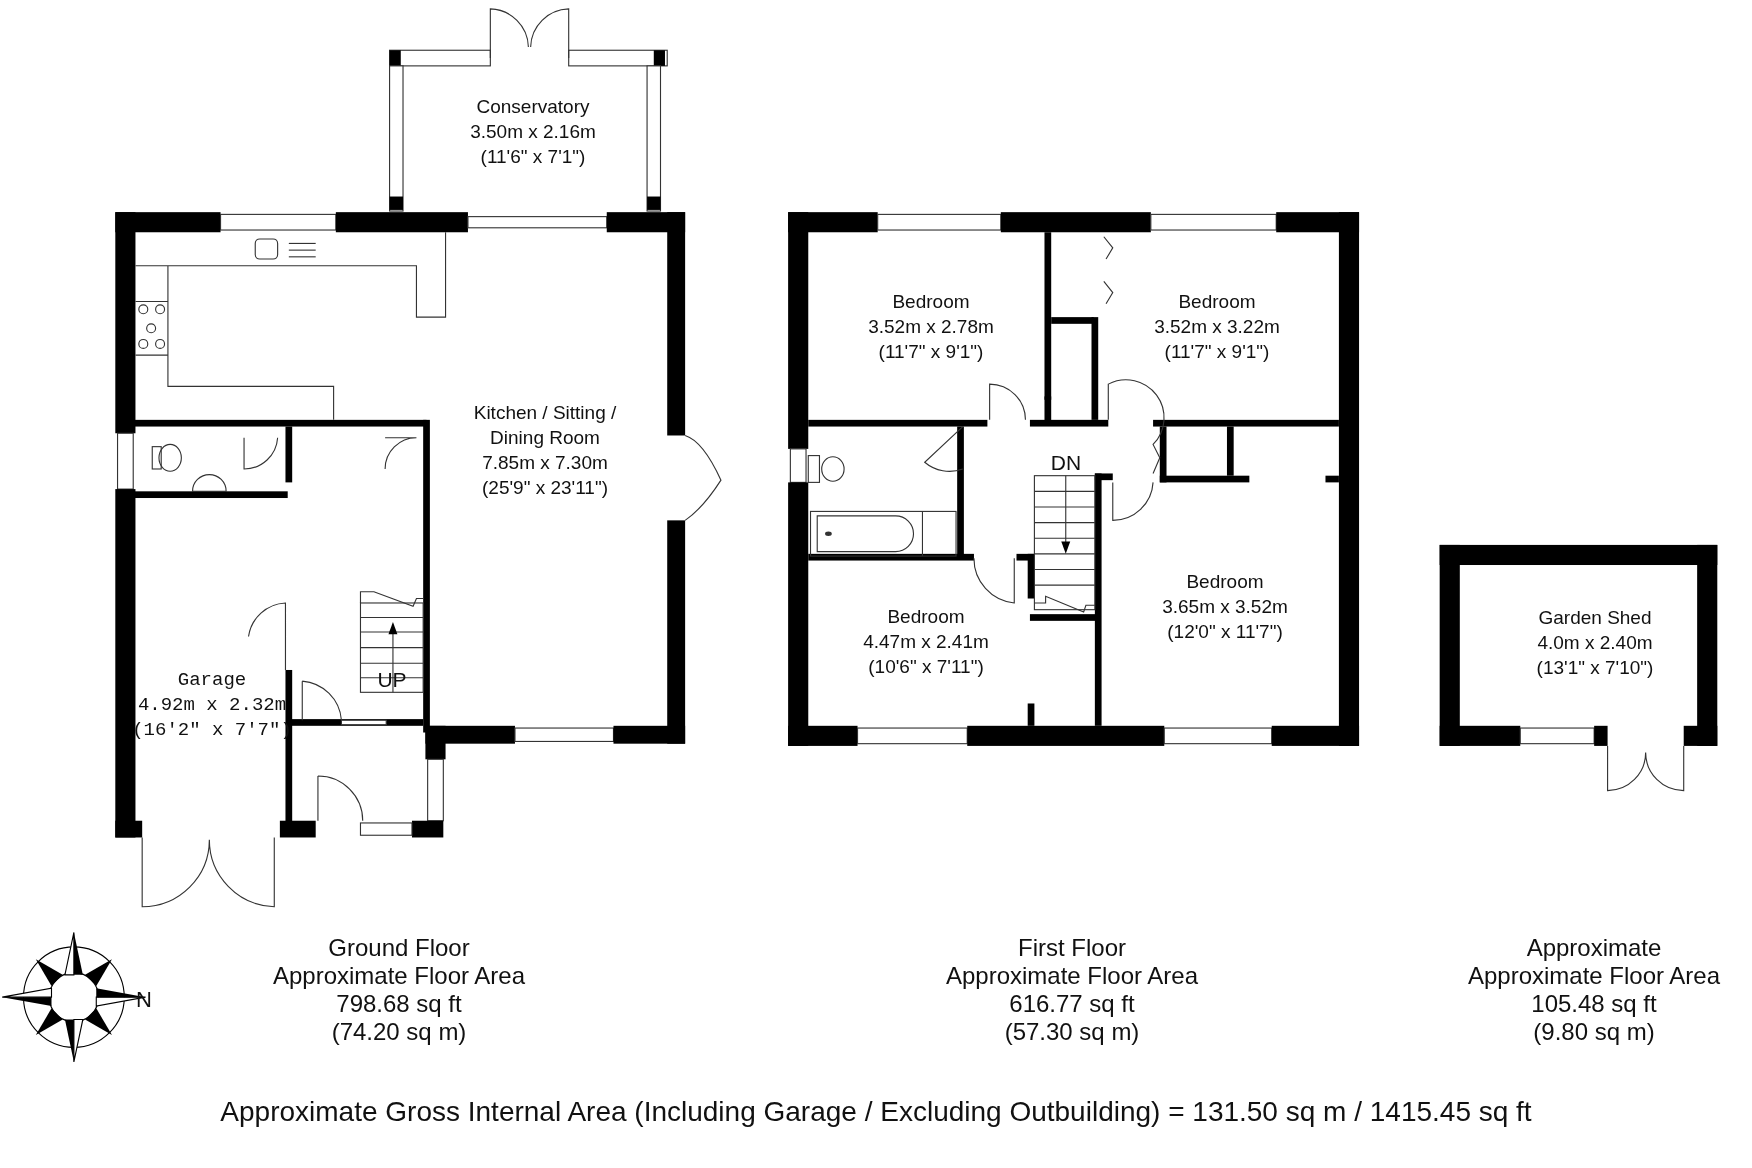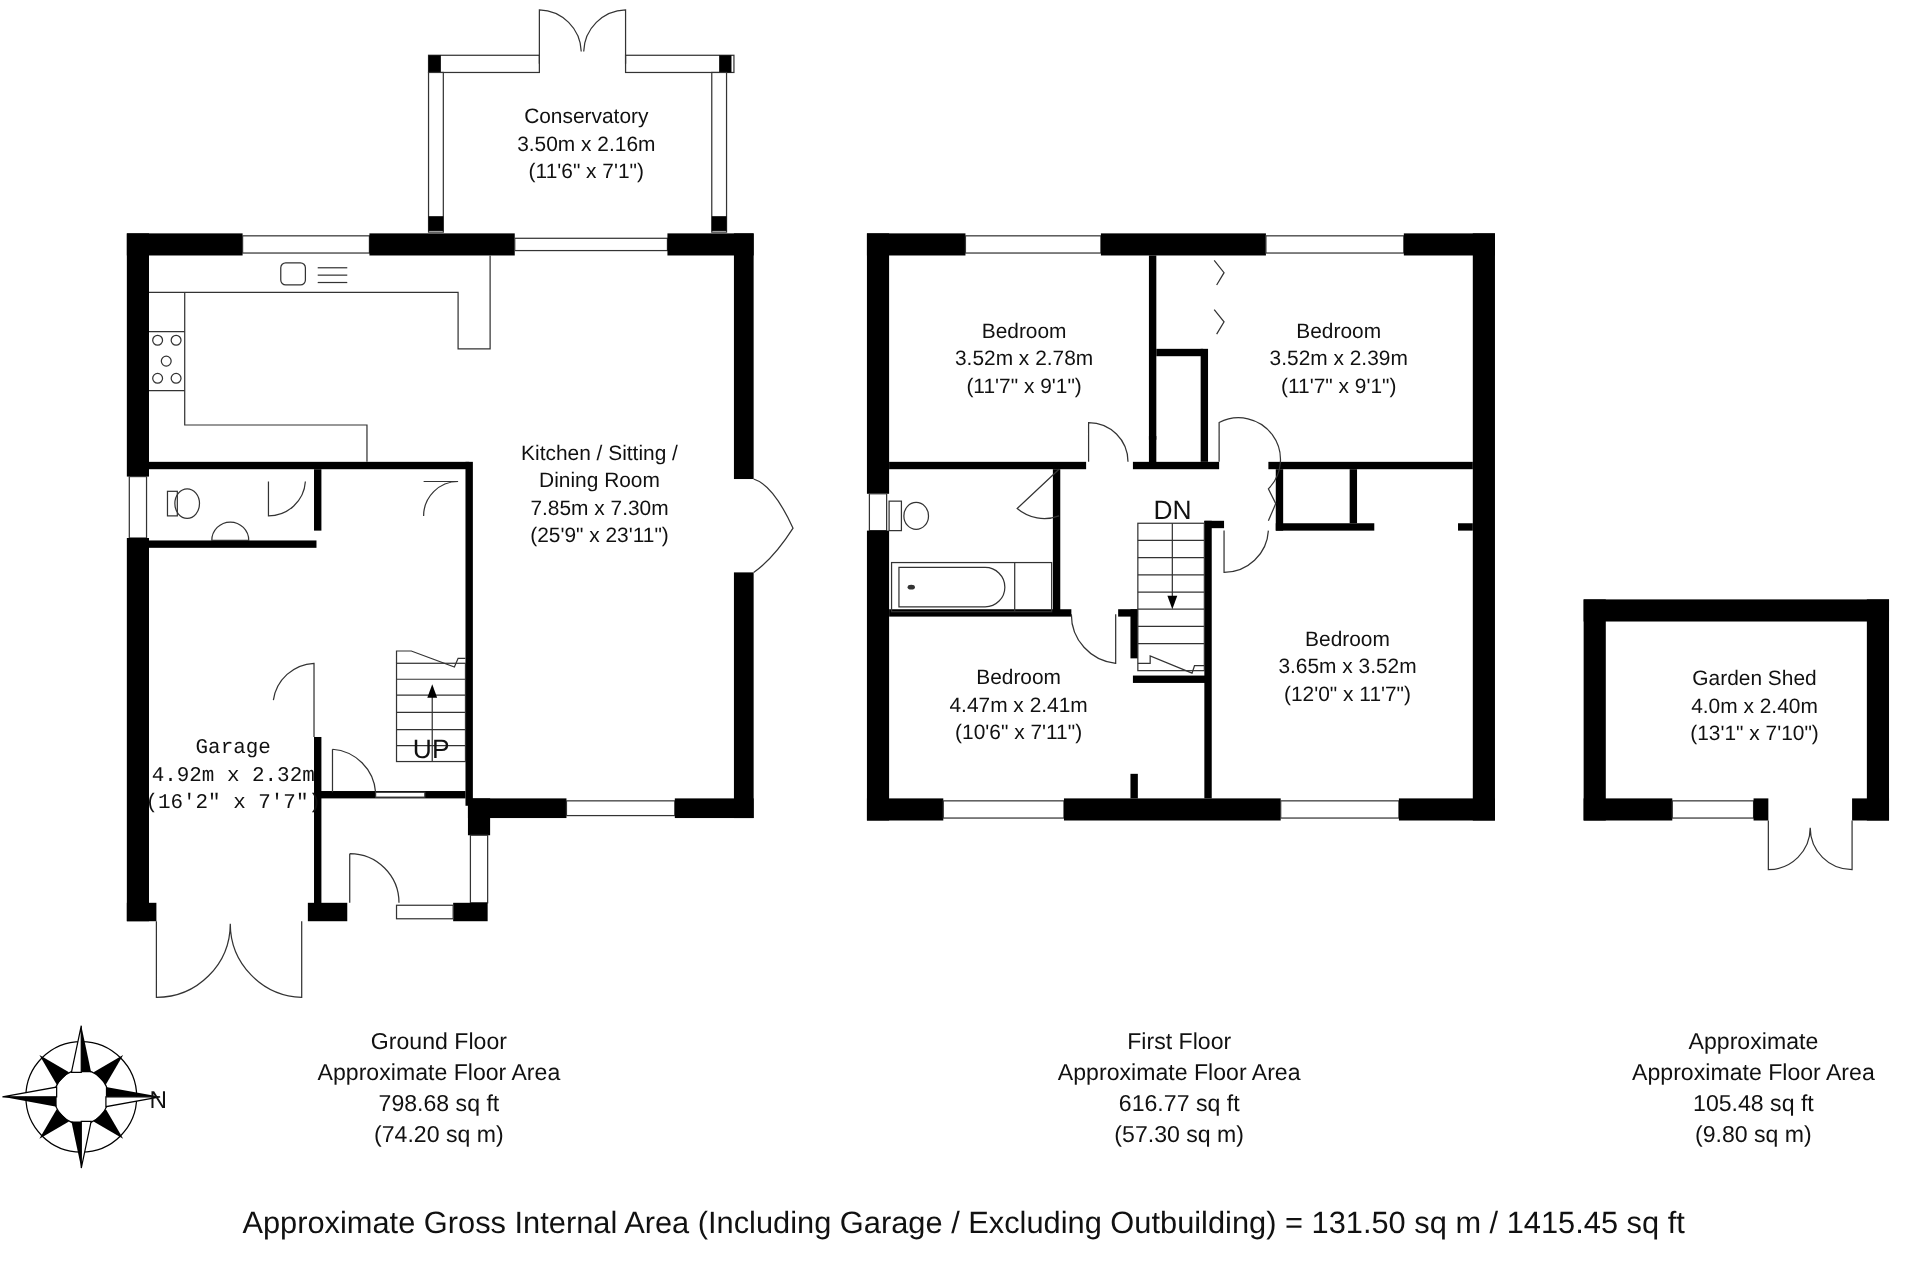--- a/index.html
+++ b/index.html
@@ -3,25 +3,25 @@
 <meta charset="utf-8">
 <style>
   html, body { margin:0; padding:0; background:#ffffff; }
   body { width:1752px; height:1168px; position:relative; overflow:hidden; font-family:"Liberation Sans", sans-serif; color:#111; }
   svg.plan { position:absolute; left:0; top:0; width:1752px; height:1168px; }
   .wall { fill:#000; }
   .thin { fill:none; stroke:#333; stroke-width:1; }
   .win { fill:#fff; stroke:#333; stroke-width:1; }
   .lbl { position:absolute; text-align:center; font-size:19px; line-height:25px; white-space:nowrap; transform:translateX(-50%); }
   .lbl span { display:block; }
-  .summary { position:absolute; text-align:center; font-size:21px; line-height:28px; white-space:nowrap; transform:translateX(-50%); }
+  .summary { position:absolute; text-align:center; font-size:24px; line-height:28px; white-space:nowrap; transform:translateX(-50%); }
   .summary span { display:block; }
   .footer { position:absolute; left:0; width:1752px; text-align:center; font-size:28px; line-height:36px; }
   .footer span { display:block; }
-  .tag { position:absolute; font-size:24px; transform:translateX(-50%); }
+  .tag { position:absolute; font-size:21px; transform:translateX(-50%); }
   .north { position:absolute; font-size:22px; }
 </style>
 </head>
 <body>
 
 <svg class="plan" viewBox="0 0 1565 1046" preserveAspectRatio="none" xmlns="http://www.w3.org/2000/svg">
 
   <g>
 
     <g>
@@ -217,21 +217,21 @@
 </div>
 <div class="tag" style="left:392px;top:668px;">UP</div>
 
 <div class="lbl" style="left:931px;top:289px;">
   <span>Bedroom</span>
   <span>3.52m x 2.78m</span>
   <span>(11'7" x 9'1")</span>
 </div>
 <div class="lbl" style="left:1217px;top:289px;">
   <span>Bedroom</span>
-  <span>3.52m x 2.39m</span>
+  <span>3.52m x 3.22m</span>
   <span>(11'7" x 9'1")</span>
 </div>
 <div class="lbl" style="left:926px;top:604px;">
   <span>Bedroom</span>
   <span>4.47m x 2.41m</span>
   <span>(10'6" x 7'11")</span>
 </div>
 <div class="lbl" style="left:1225px;top:569px;">
   <span>Bedroom</span>
   <span>3.65m x 3.52m</span>

